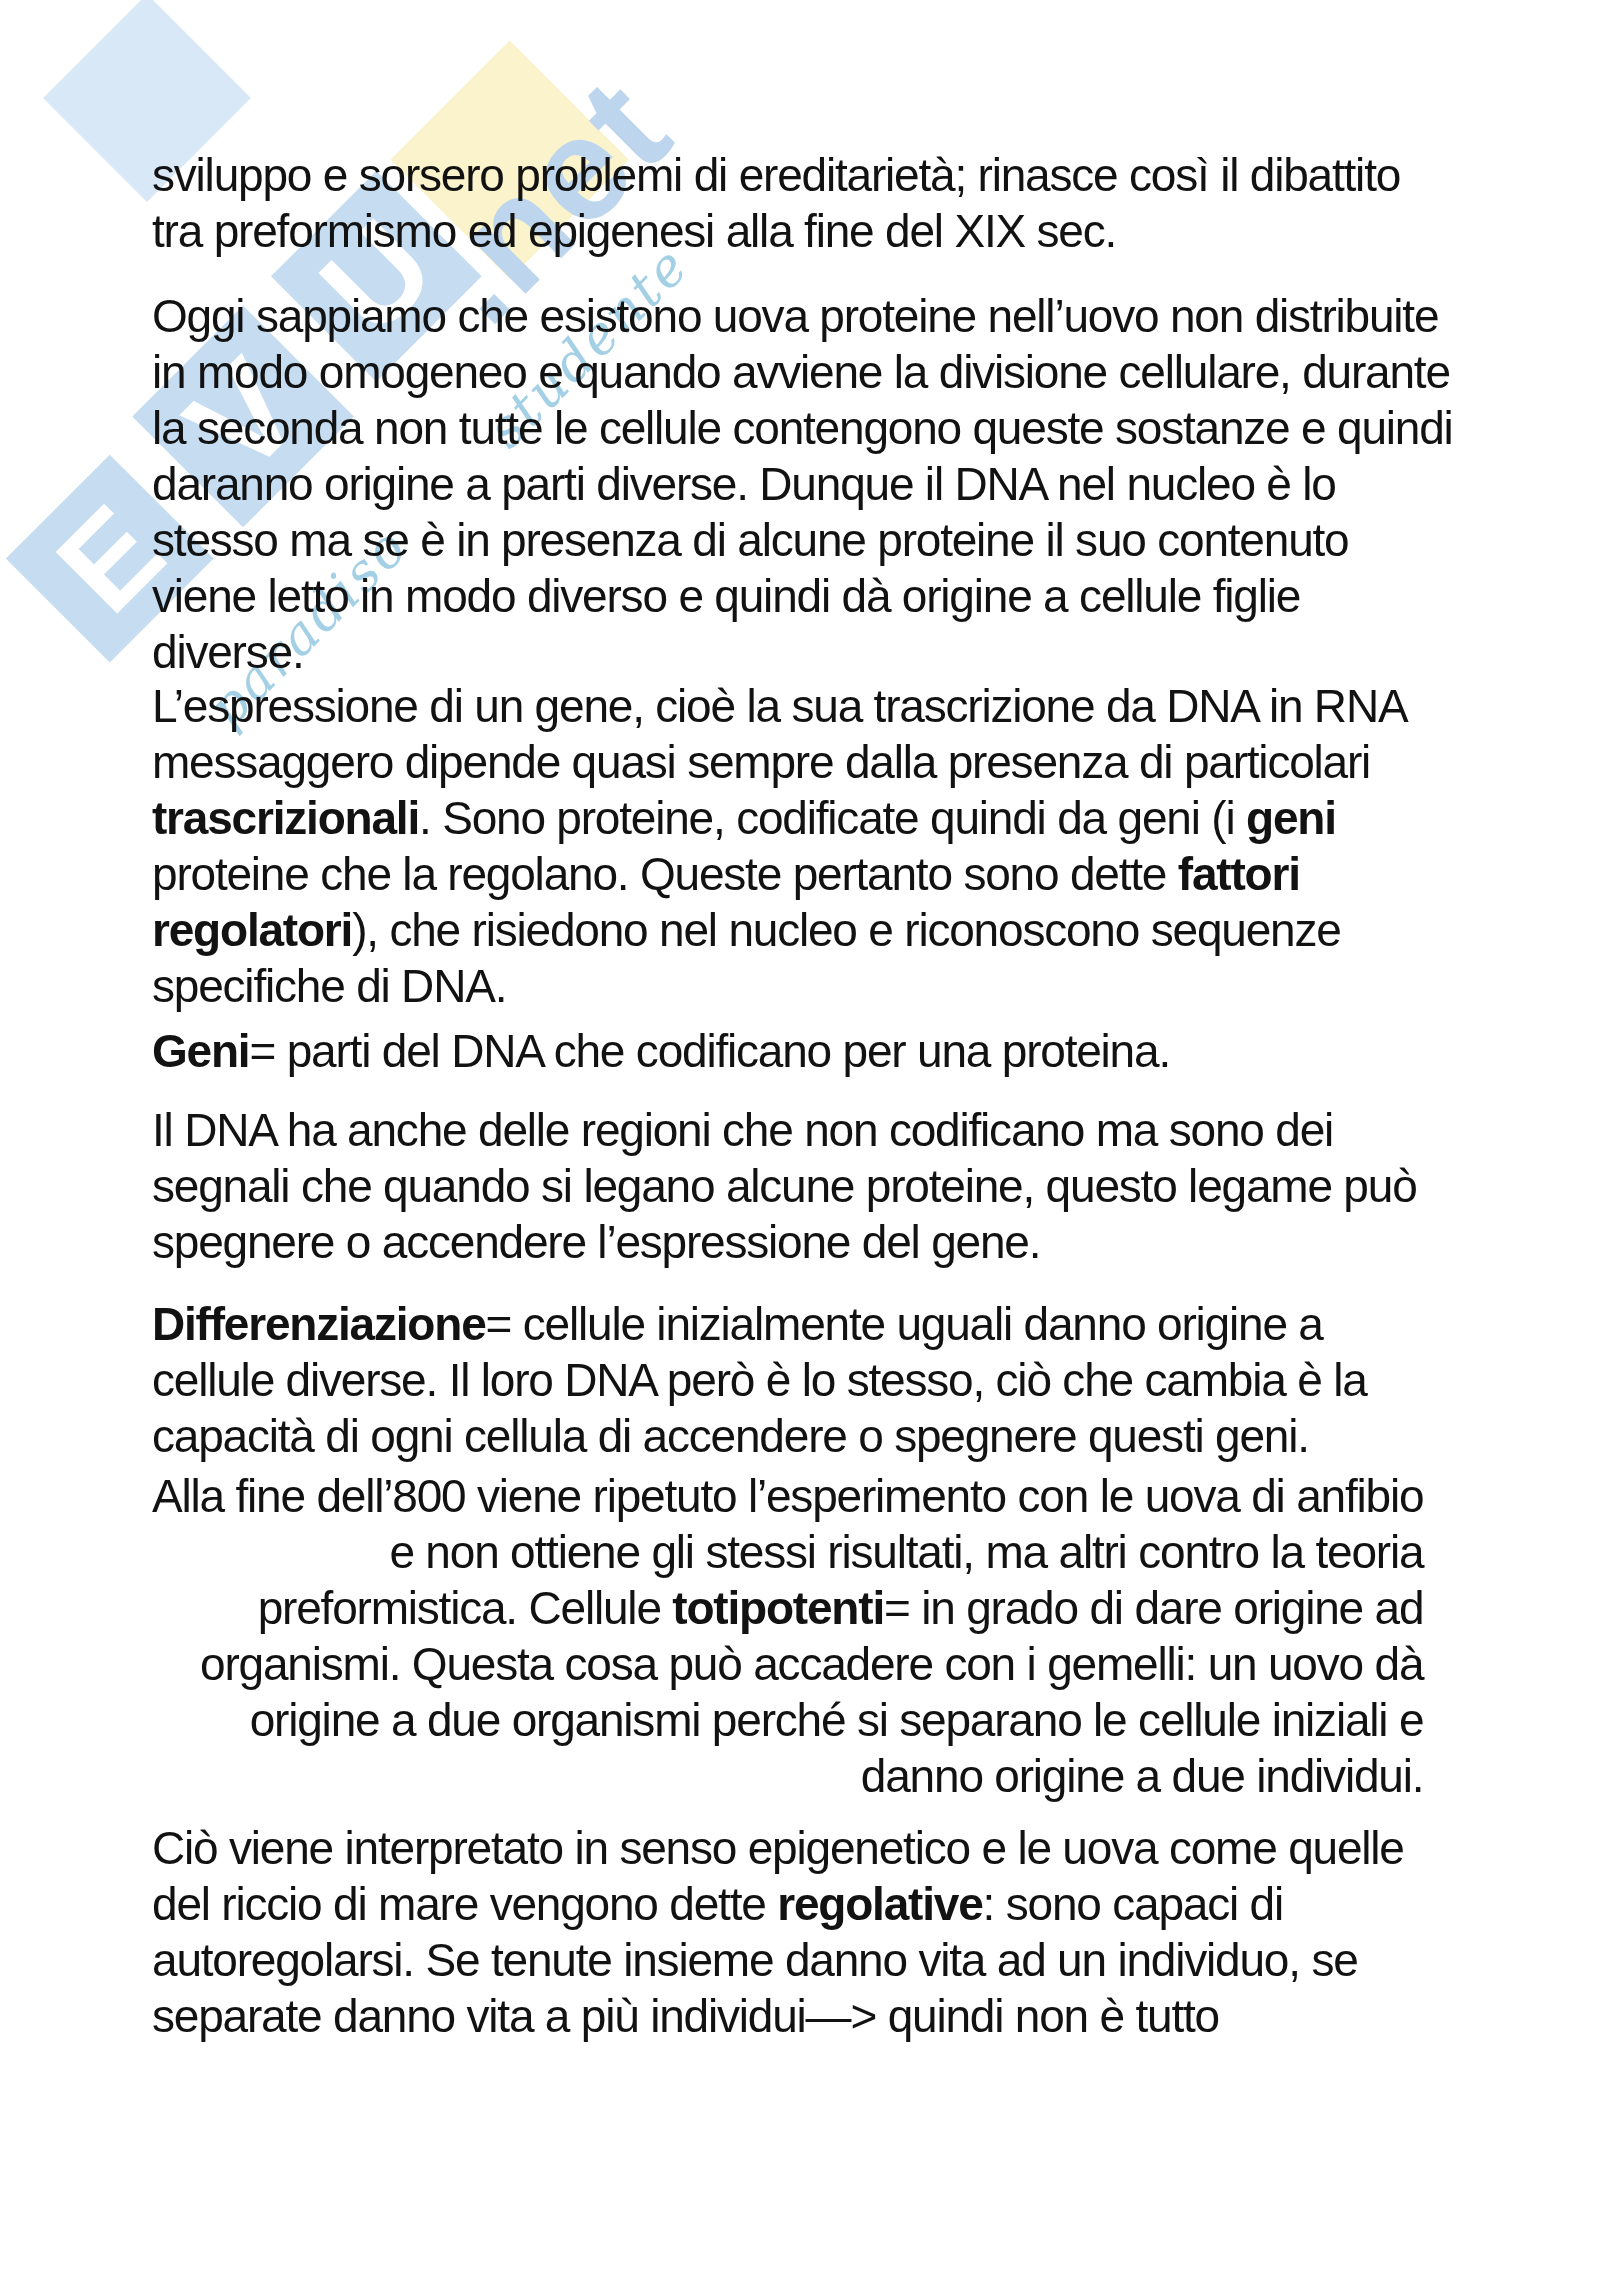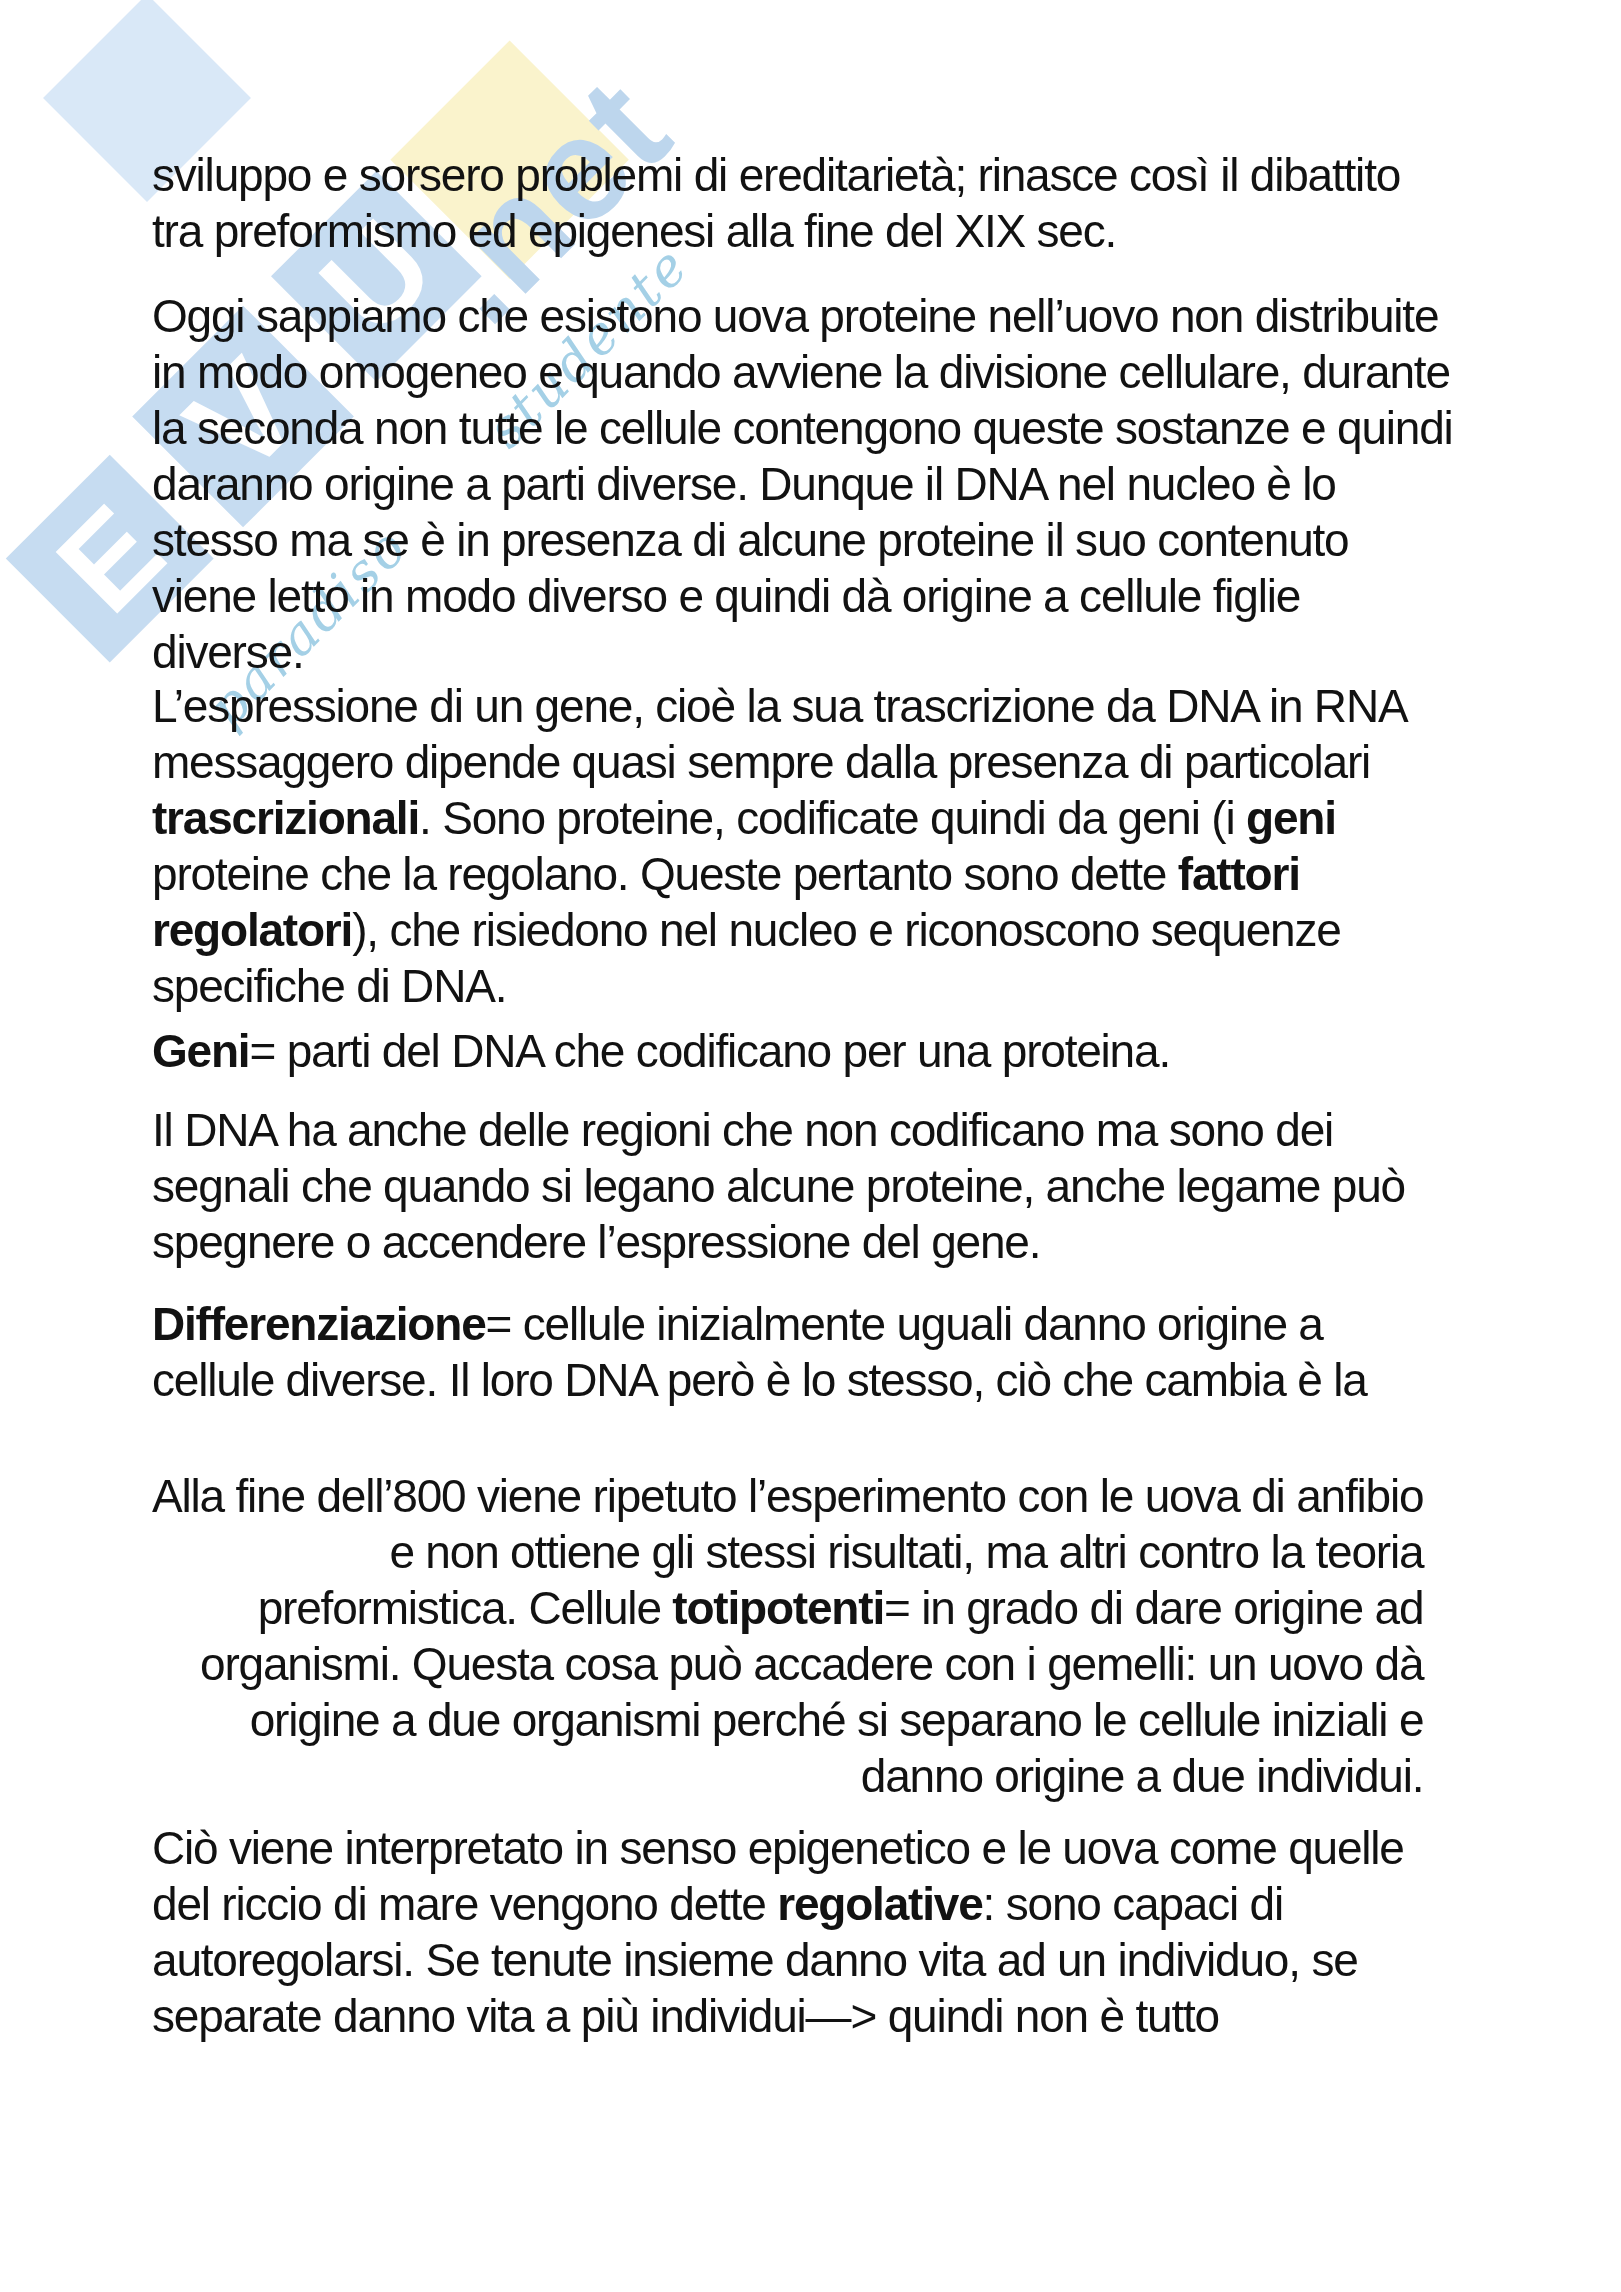--- a/index.html
+++ b/index.html
@@ -86,26 +86,27 @@
         <div class="line"><span class="seg-b">trascrizionali</span><span>. Sono proteine, codificate quindi da geni (i </span><span class="seg-b">geni</span></div>
         <div class="line"><span>proteine che la regolano. Queste pertanto sono dette </span><span class="seg-b">fattori</span></div>
         <div class="line"><span class="seg-b">regolatori</span><span>), che risiedono nel nucleo e riconoscono sequenze</span></div>
         <div class="line"><span>specifiche di DNA.</span></div>
       </div>
       <div class="paragraph" style="top: 1023px;">
         <div class="line"><span class="seg-b">Geni</span><span>= parti del DNA che codificano per una proteina.</span></div>
       </div>
       <div class="paragraph" style="top: 1102px;">
         <div class="line"><span>Il DNA ha anche delle regioni che non codificano ma sono dei</span></div>
-        <div class="line"><span>segnali che quando si legano alcune proteine, anche legame può</span></div>
+        <div class="line"><span>segnali che quando si legano alcune proteine, questo legame può</span></div>
         <div class="line"><span>spegnere o accendere l’espressione del gene.</span></div>
       </div>
       <div class="paragraph" style="top: 1296px;">
         <div class="line"><span class="seg-b">Differenziazione</span><span>= </span><span class="seg-i">cellule inizialmente uguali danno origine a</span></div>
         <div class="line"><span class="seg-i">cellule diverse</span><span>. Il loro DNA però è lo stesso, ciò che cambia è la</span></div>
+        <div class="line"><span>capacità di ogni cellula di accendere o spegnere questi geni.</span></div>
       </div>
       <div class="paragraph" style="top: 1468px; text-align: right;">
         <div class="line"><span>Alla fine dell’800 viene ripetuto l’esperimento con le uova di anfibio</span></div>
         <div class="line"><span>e non ottiene gli stessi risultati, ma altri contro la teoria</span></div>
         <div class="line"><span>preformistica. Cellule </span><span class="seg-b">totipotenti</span><span>= in grado di dare origine ad</span></div>
         <div class="line"><span>organismi. Questa cosa può accadere con i gemelli: un uovo dà</span></div>
         <div class="line"><span>origine a due organismi perché si separano le cellule iniziali e</span></div>
         <div class="line"><span>danno origine a due individui.</span></div>
       </div>
       <div class="paragraph" style="top: 1820px;">

